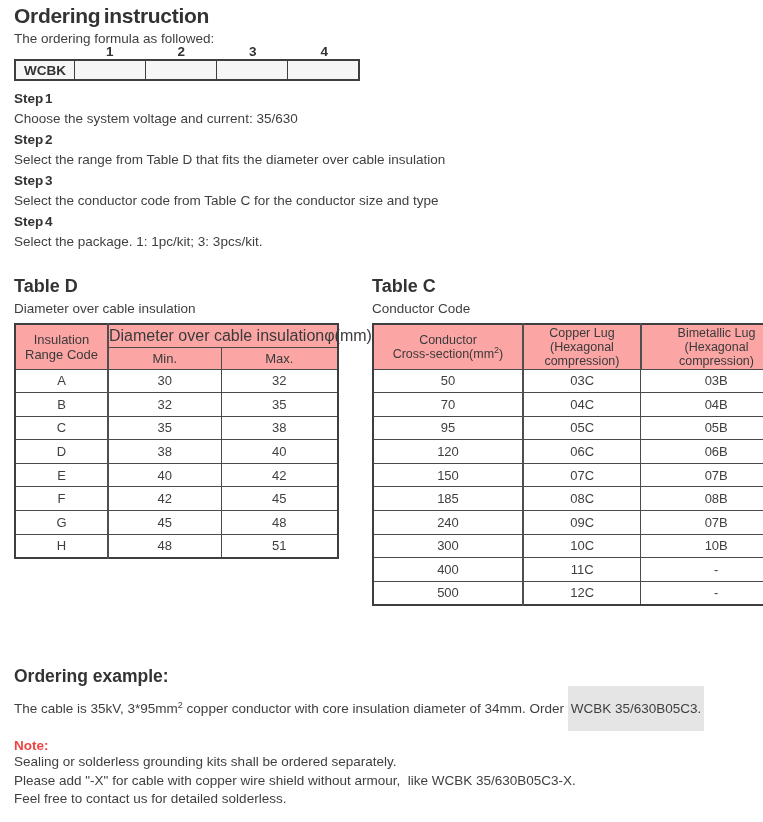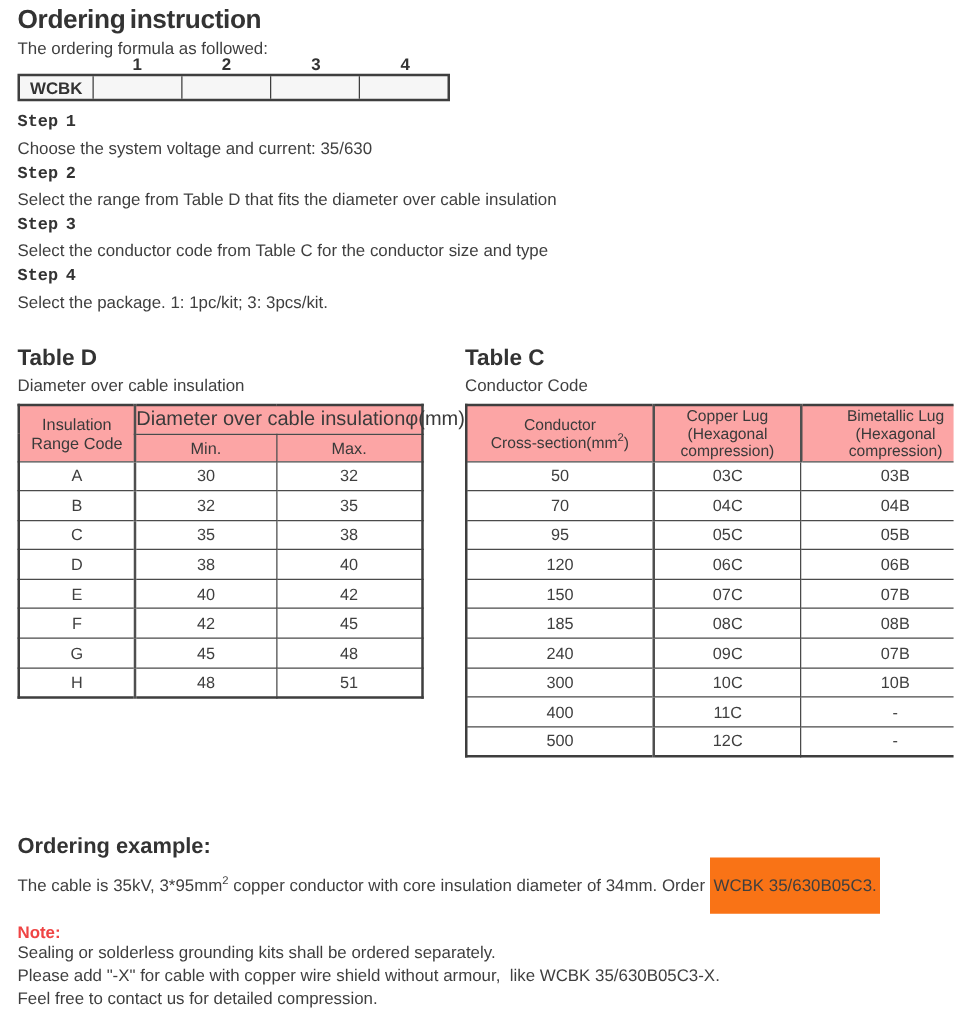--- a/index.html
+++ b/index.html
@@ -17,21 +17,21 @@
   .formula-numbers .fn { width:71.5px; text-align:center; font-weight:bold; font-size:13.5px; color:#333; }
   .formula-numbers .fn0 { width:60px; }
   .formula-table { position:absolute; left:14px; top:59px; width:346px; height:22px;
                    display:flex; border:2px solid #3e3e3e; background:#f6f6f6; }
   .fcell { flex:1; border-left:1.5px solid #3e3e3e;text-align:right; }
   .fcell.prefix { flex:0 0 58px; border-left:none; font-weight:bold; font-size:13.5px;
                   color:#333; display:flex; align-items:center; justify-content:center; }
 
   
   .steps { position:absolute; left:14px; top:92px; width:700px; }
-  .step-label { font-size:13.5px; font-weight:bold; color:#333; line-height:14px; margin-top:7px; word-spacing:-2px;font-family:Liberation Mono, monospace; }
+  .step-label { font-size:13.5px; font-weight:bold; color:#333; line-height:14px; margin-top:7px; word-spacing:-2px; }
   .step-label:first-child { margin-top:0; }
   .step-text { font-size:13.5px; line-height:14px; margin-top:6px; }
 
   
   .table-block { position:absolute; }
   #tableD { left:14px; top:276px; width:323px; }
   #tableC { left:372px; top:276px; width:383px; }
   .table-title { font-size:18px; font-weight:bold; color:#333; line-height:20px; }
   .table-sub { font-size:13.5px; margin-top:5px; line-height:15px; }
   table { border-collapse:collapse; margin-top:7px; table-layout:fixed; }
@@ -46,21 +46,21 @@
   #tableD thead tr:last-child th { height:22px; }
   #tableC thead th { height:45px; font-size:12.5px; line-height:14px; }
   .hline { display:block; }
   .span-head { font-size:16px; white-space:nowrap; }
   sup { font-size:9px; vertical-align:super; line-height:0; }
 
   
   .example { position:absolute; left:14px; top:666px; width:740px; }
   .example-title { font-size:17.5px; font-weight:bold; color:#333; line-height:20px; }
   .example-text { font-size:13.5px; margin-top:15px; line-height:16px; }
-  .highlight { background:#f97316; padding:15px 3px; }
+  .highlight { background:#e5e5e5; padding:15px 3px; }
 
   
   .note { position:absolute; left:14px; top:738px; width:740px; }
   .note-title { font-size:13.5px; font-weight:bold; color:#ef4444; line-height:15px; }
   .note-line { font-size:13.5px; line-height:18.5px; white-space:pre-wrap; }
   .note-line:first-of-type { margin-top:3px; }
 </style>
 </head>
 <body>
 
@@ -246,16 +246,16 @@
 
   <div class="example">
     <div class="example-title">Ordering example:</div>
     <div class="example-text"><span>The cable is 35kV, 3*95mm</span><sup>2</sup><span> copper conductor with core insulation diameter of 34mm. Order </span><span class="highlight">WCBK 35/630B05C3.</span></div>
   </div>
 
   <div class="note">
     <div class="note-title">Note:</div>
     <div class="note-line">Sealing or solderless grounding kits shall be ordered separately.</div>
     <div class="note-line">Please add "-X" for cable with copper wire shield without armour,  like WCBK 35/630B05C3-X.</div>
-    <div class="note-line">Feel free to contact us for detailed compression.</div>
+    <div class="note-line">Feel free to contact us for detailed solderless.</div>
   </div>
 
 </div>
 
 </body></html>

